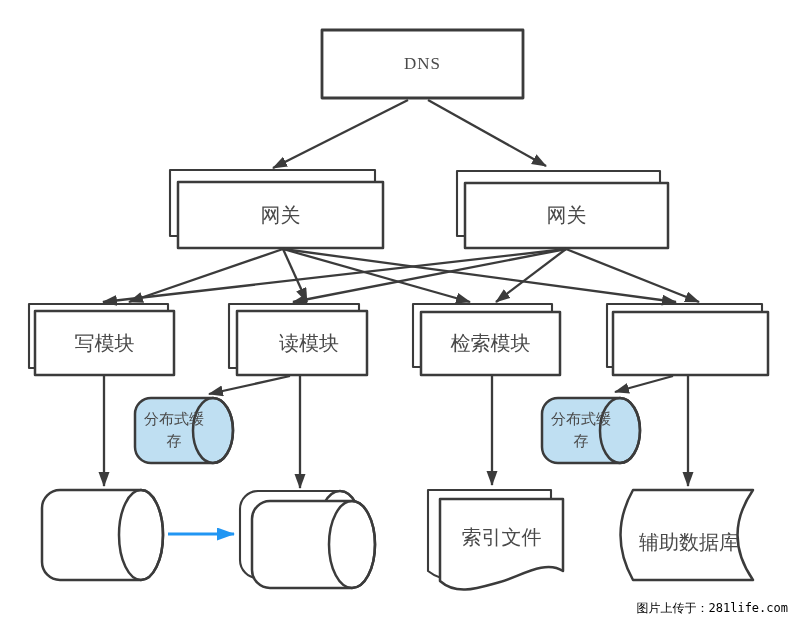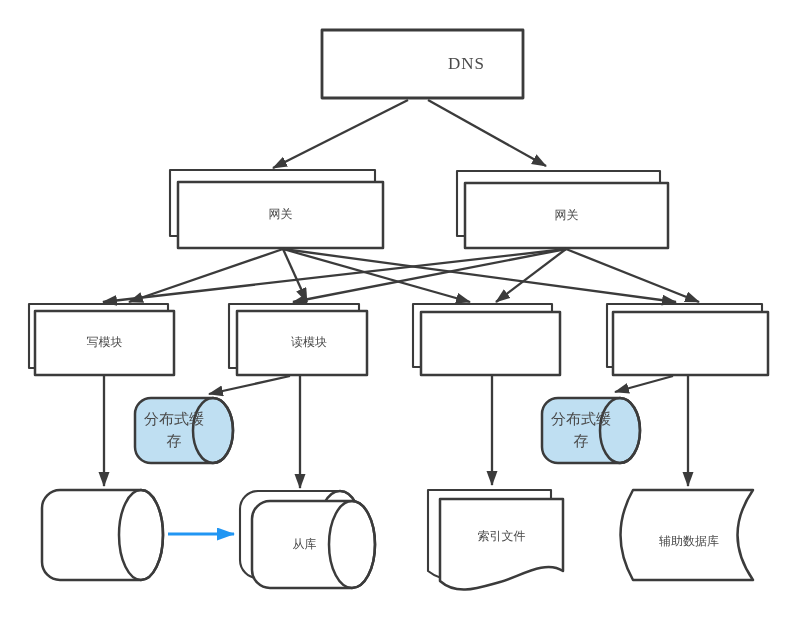--- a/index.html
+++ b/index.html
@@ -25,21 +25,21 @@
   .cache{fill:var(--cache-fill);stroke:var(--shape-stroke);stroke-width:2.5;stroke-linejoin:round;}
   .cache-rim{fill:none;stroke:var(--shape-stroke);stroke-width:2.5;}
   .edge{stroke:var(--arrow);stroke-width:2.3;fill:none;}
   .edge-blue{stroke:var(--replication-arrow);stroke-width:3;fill:none;}
   .mk-dark{fill:var(--arrow);}
   .mk-blue{fill:var(--replication-arrow);}
   .lbl{
     position:absolute;display:flex;align-items:center;justify-content:center;
     text-align:center;color:var(--text);
     font-family:"Liberation Serif","DejaVu Serif",serif;
-    font-size:12px;line-height:1.45;pointer-events:none;
+    font-size:20px;line-height:1.45;pointer-events:none;
   }
   .lbl-dns{font-size:17px;letter-spacing:1px;}
   .lbl-cache{font-size:15px;}
   .watermark{
     position:absolute;right:12px;bottom:5px;color:#000;
     font-family:"DejaVu Sans Mono","Liberation Mono",monospace;
     font-size:12px;
   }
 </style>
 </head>
@@ -129,28 +129,29 @@
     <path class="edge" marker-end="url(#ah)" d="M104,376 L104,486"></path>
     <path class="edge" marker-end="url(#ah)" d="M290,376 L209,394"></path>
     <path class="edge" marker-end="url(#ah)" d="M300,376 L300,488"></path>
     <path class="edge" marker-end="url(#ah)" d="M492,375 L492,485"></path>
     <path class="edge" marker-end="url(#ah)" d="M673,376 L615,392"></path>
     <path class="edge" marker-end="url(#ah)" d="M688,376 L688,486"></path>
 
     <path class="edge-blue" marker-end="url(#ahb)" d="M168,534 L234,534"></path>
   </svg>
 
-  <div class="lbl lbl-dns" style="left:322px;top:30px;width:201px;height:68px;margin-left:44px;">DNS</div>
+  <div class="lbl lbl-dns" style="left:322px;top:30px;width:201px;height:68px;">DNS</div>
 
   <div class="lbl" style="left:178px;top:182px;width:205px;height:66px;">网关</div>
   <div class="lbl" style="left:465px;top:183px;width:203px;height:65px;">网关</div>
 
   <div class="lbl" style="left:35px;top:311px;width:139px;height:64px;">写模块</div>
   <div class="lbl" style="left:237px;top:311px;width:130px;height:64px;padding-left:7px;">读模块</div>
+  <div class="lbl" style="left:421px;top:312px;width:139px;height:63px;">检索模块</div>
 
   <div class="lbl lbl-cache" style="left:141px;top:398px;width:66px;height:65px;">分布式缓存</div>
   <div class="lbl lbl-cache" style="left:548px;top:398px;width:66px;height:65px;">分布式缓存</div>
 
-  <div class="lbl" style="left:252px;top:501px;width:105px;height:87px;">从库</div>
   <div class="lbl" style="left:440px;top:497px;width:123px;height:80px;">索引文件</div>
   <div class="lbl" style="left:625px;top:490px;width:128px;height:104px;">辅助数据库</div>
 
+  <div class="watermark">图片上传于：281life.com</div>
 </div>
 
 </body></html>

